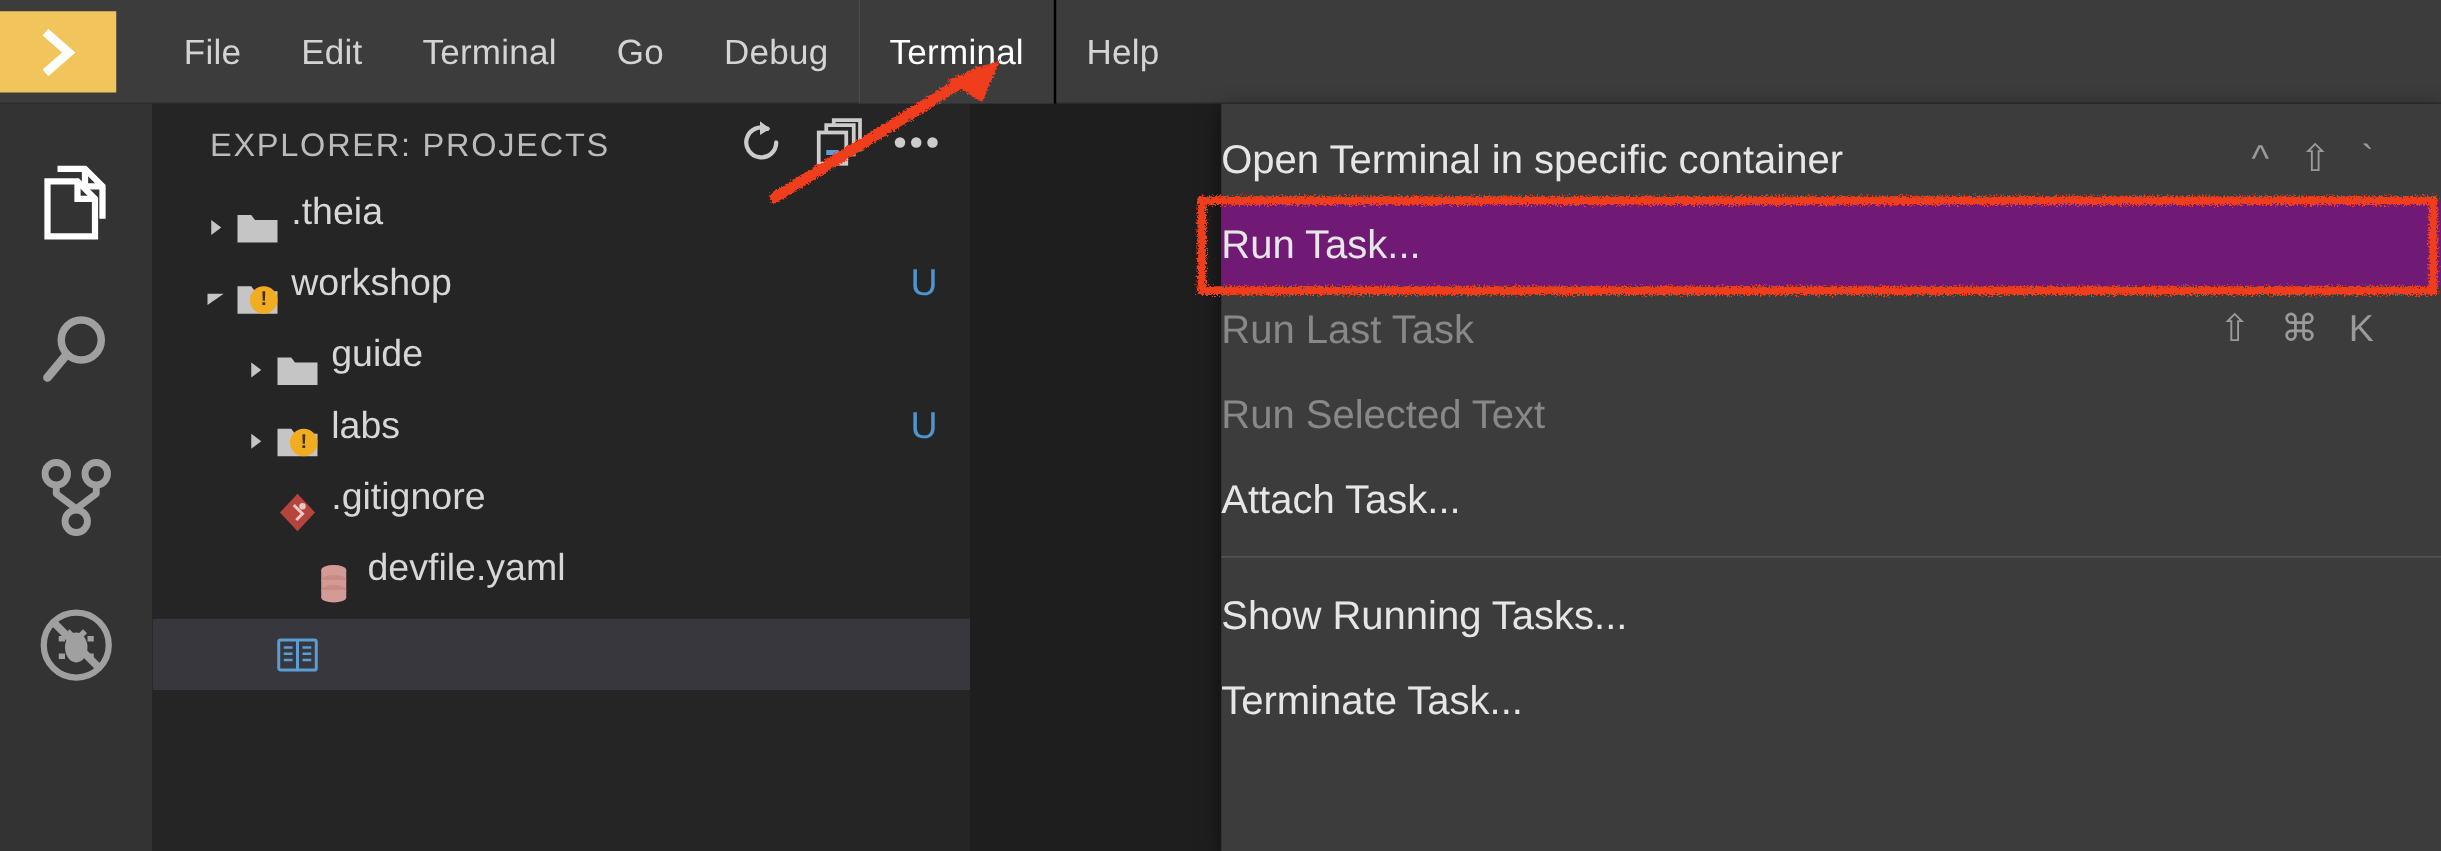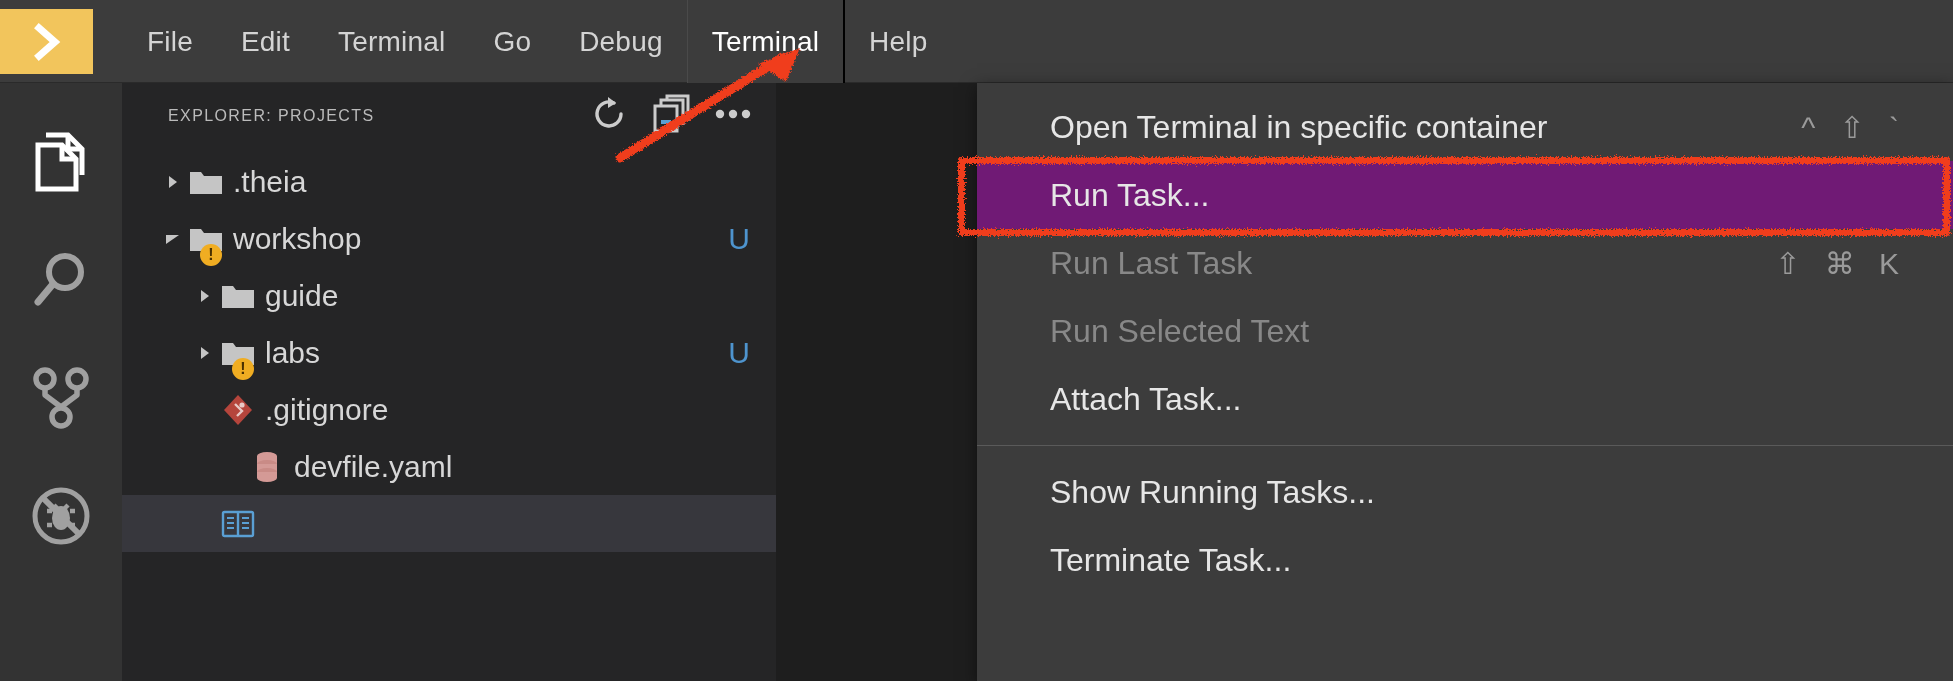--- a/index.html
+++ b/index.html
@@ -91,36 +91,35 @@
   }
   .sidebar-header {
     height: 66px;
     display: flex;
     align-items: center;
     padding-left: 46px;
     padding-right: 22px;
   }
   .sidebar-title {
     color: #bbbbbb;
-    font-size: 16px;
+    font-size: 26px;
     letter-spacing: 1.4px;
     flex: 1;
     white-space: nowrap;
   }
   .header-actions { display: flex; align-items: center; gap: 20px; }
   .header-action {
     width: 42px; height: 42px;
     display: flex; align-items: center; justify-content: center;
   }
 
   .tree { padding-top: 4px; }
   .tree-row {
     height: 57px;
     display: flex;
-    align-items: center;
     padding-right: 26px;
     position: relative;
   }
   .tree-row.selected { background: #37373d; }
   .tree-label {
     color: #d7d7d7;
     font-size: 30px;
     white-space: nowrap;
     margin-left: 7px;
   }
@@ -171,21 +170,20 @@
     width: 976px;
     height: 598px;
     background: #3c3c3c;
     box-shadow: 0 4px 16px rgba(0,0,0,0.5);
     padding-top: 10px;
   }
   .dd-item {
     height: 68px;
     display: flex;
     align-items: center;
-    padding-left: 73px;
     padding-right: 40px;
     color: #e6e6e6;
     font-size: 32px;
     white-space: nowrap;
   }
   .dd-item.disabled { color: #888888; }
   .dd-item.highlighted { background: #701a75; }
   .dd-label { flex: 1; }
   .dd-shortcut {
     color: #9a9a9a;

